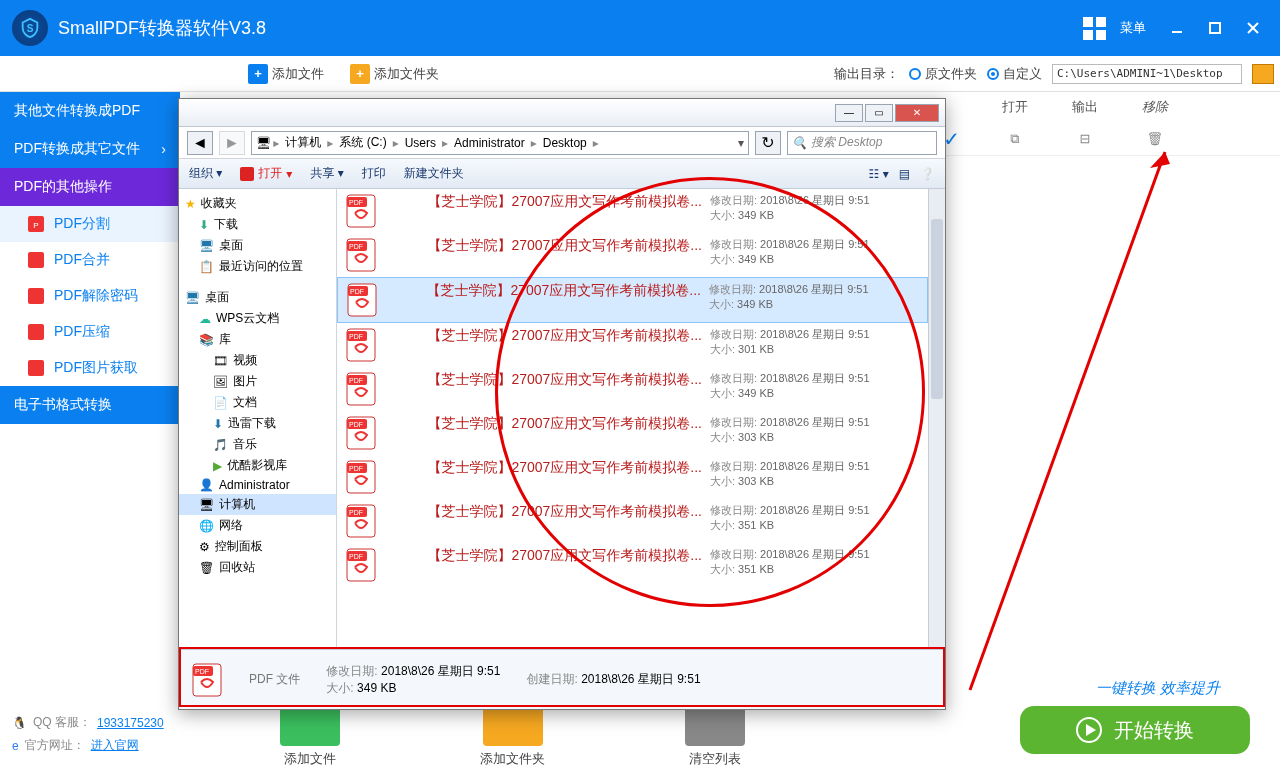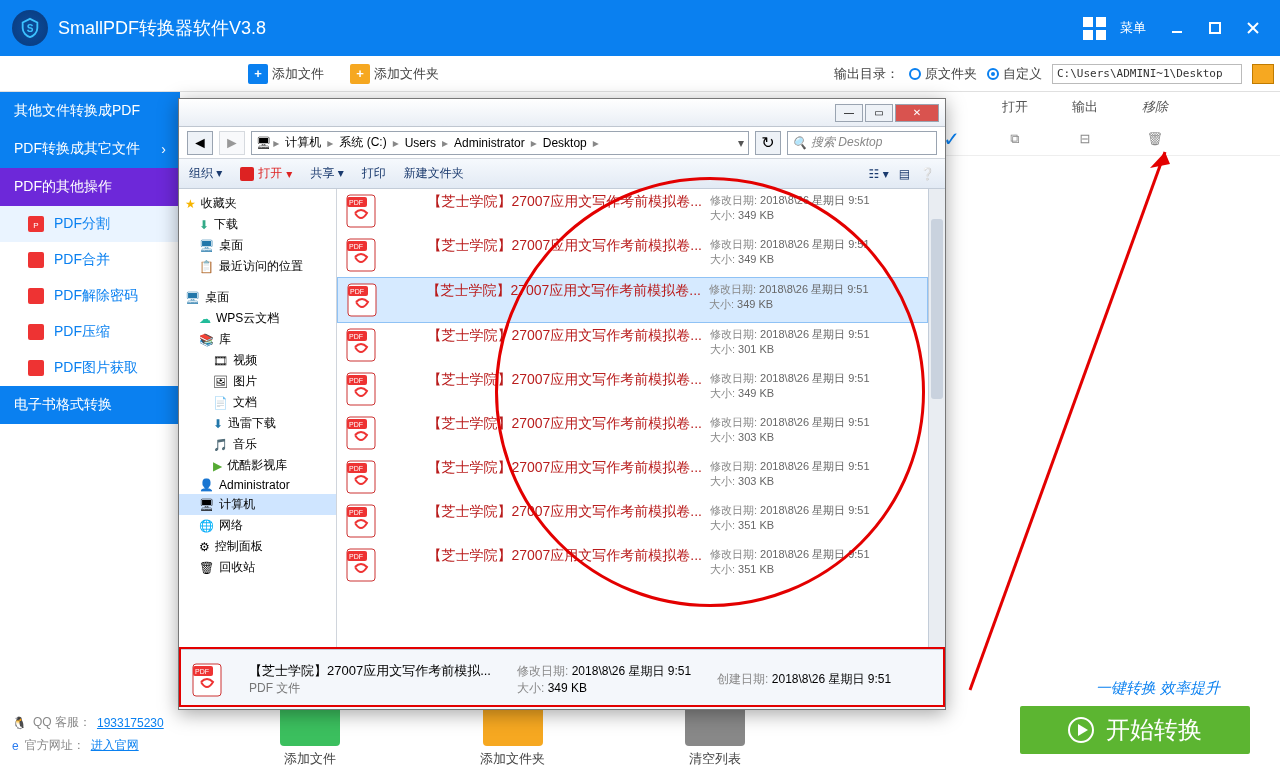--- a/index.html
+++ b/index.html
@@ -46,21 +46,21 @@
 .col-head span:nth-child(1){width:480px;} .col-head span:nth-child(2){width:200px;} .col-head span:nth-child(3){width:100px;}
 .col-head span:nth-child(4){width:70px;text-align:center;} .col-head span:nth-child(5){width:70px;text-align:center;} .col-head span:nth-child(6){width:70px;text-align:center;font-style:italic;}
 .list-row { height:34px; display:flex; align-items:center; padding:0 20px; font-size:13px; color:#333; border-bottom:1px solid #eee;}
 .progress { width:190px; height:10px; background:#6dce6a; border-radius:2px; }
 .ico-btn { width:70px; text-align:center; color:#888; cursor:pointer; }
 
 .bottom-bar { position:absolute; bottom:0; left:0; right:0; height:60px; display:flex; align-items:flex-end; padding:0 30px 0 100px; }
 .big-tile { display:flex; flex-direction:column; align-items:center; gap:4px; margin-right:140px; font-size:13px; color:#444;}
 .big-tile .box { width:60px; height:46px; border-radius:4px; }
 .slogan { position:absolute; right:60px; bottom:70px; font-size:15px; color:#0a80f0; font-style:italic;}
-.start-btn { position:absolute; right:30px; bottom:14px; width:230px; height:48px; background:#5cb531; border-radius:2px; color:#fff; font-size:24px; display:flex; align-items:center; justify-content:center; gap:12px; cursor:pointer; }
+.start-btn { position:absolute; right:30px; bottom:14px; width:230px; height:48px; background:#5cb531; border-radius:14px; color:#fff; font-size:20px; display:flex; align-items:center; justify-content:center; gap:12px; cursor:pointer; }
 .start-btn .play{ width:26px; height:26px; border:2px solid #fff; border-radius:50%; display:flex; align-items:center; justify-content:center;}
 .start-btn .play::after{content:"";border-left:10px solid #fff;border-top:6px solid transparent;border-bottom:6px solid transparent;margin-left:3px;}
 
 
 .dlg { position:absolute; left:178px; top:98px; width:768px; height:612px; background:#fff; border:1px solid #777; box-shadow:0 4px 18px rgba(0,0,0,.35); display:flex; flex-direction:column; }
 .dlg-titlebar{height:28px;background:linear-gradient(#fff,#e9eef5);display:flex;align-items:center;justify-content:flex-end;padding:0 6px;border-bottom:1px solid #bfc6d0;}
 .dlg-tbtn{width:28px;height:18px;border:1px solid #9aa4b1;background:#eef2f7;margin-left:2px;display:flex;align-items:center;justify-content:center;font-size:10px;}
 .dlg-tbtn.close{background:#d9534f;color:#fff;width:44px;}
 .dlg-addr{height:32px;display:flex;align-items:center;gap:6px;padding:0 8px;border-bottom:1px solid #d0d5dc;}
 .nav-arrow{width:26px;height:24px;border:1px solid #9aa4b1;background:#eef2f7;display:flex;align-items:center;justify-content:center;}
@@ -520,21 +520,20 @@
       </div>
   </div>
   <div class="dlg-detail">
     <div class="fpdf"><svg viewBox="0 0 32 36">
           <rect x="2" y="2" width="28" height="32" rx="3" fill="#fff" stroke="#c33"></rect>
           <rect x="2" y="4" width="20" height="10" rx="2" fill="#e33"></rect>
           <text x="11" y="12" fill="#fff" font-size="7" text-anchor="middle">PDF</text>
           <path d="M10 20 Q16 14 22 20 Q16 30 10 20" fill="none" stroke="#e33" stroke-width="2"></path>
         </svg></div>
     <div>
-      <div class="big">【芝士学院】27007应用文写作考前模拟...</div>
       <div style="color:#777">PDF 文件</div>
     </div>
     <div>
       <div><span class="k" style="color:#888">修改日期:</span> <span>2018\8\26 星期日 9:51</span></div>
       <div><span class="k" style="color:#888">大小:</span> <span>349 KB</span></div>
     </div>
     <div>
       <div><span class="k" style="color:#888">创建日期:</span> <span>2018\8\26 星期日 9:51</span></div>
     </div>
   </div>

